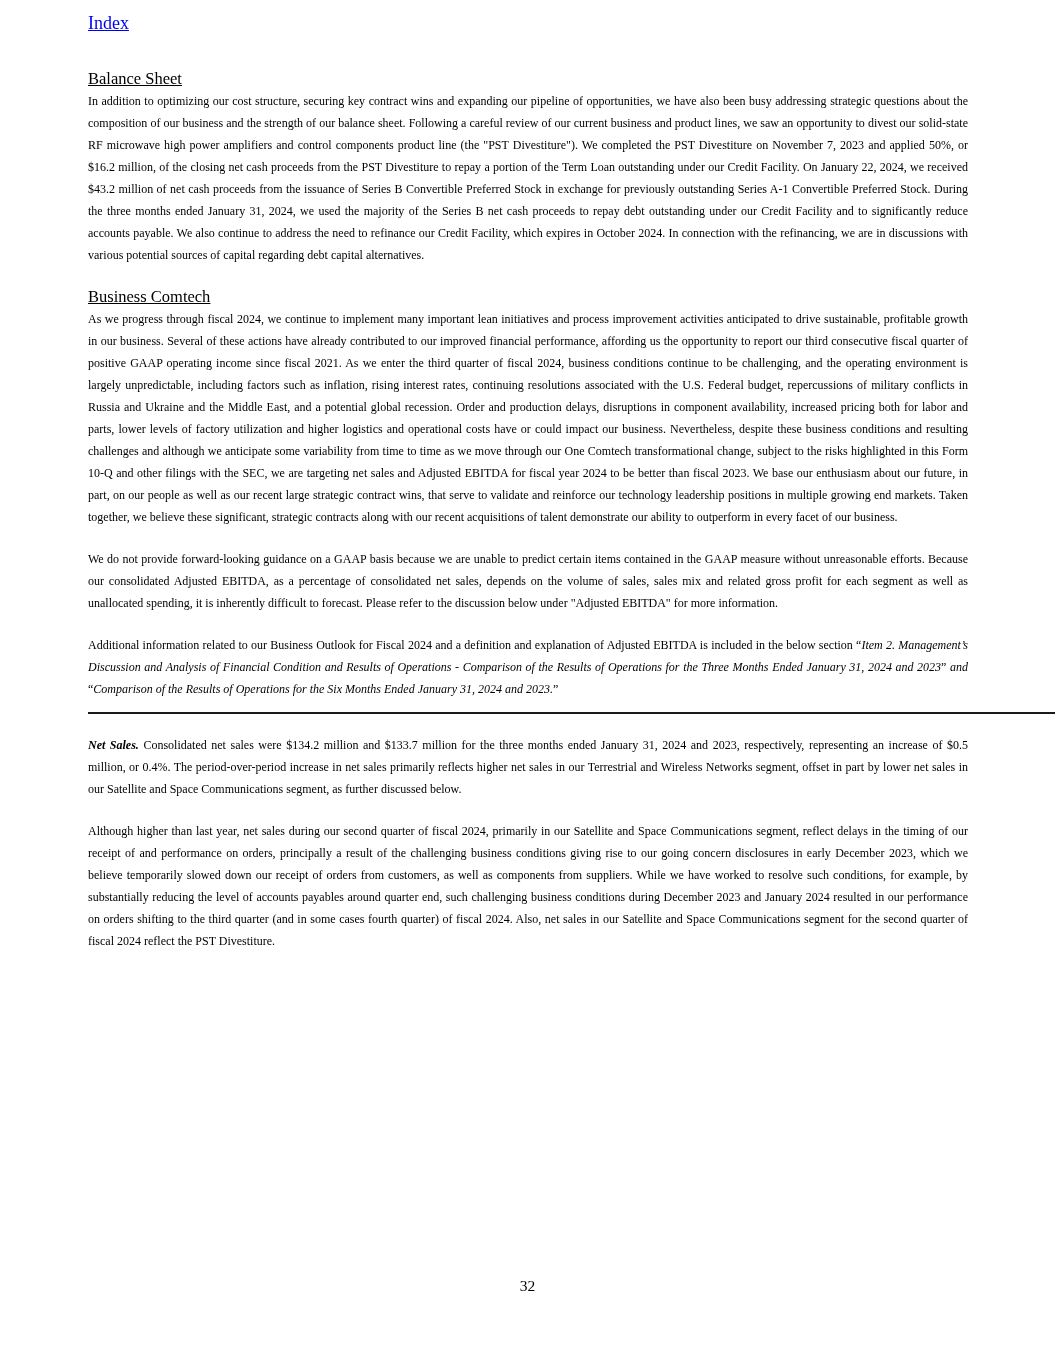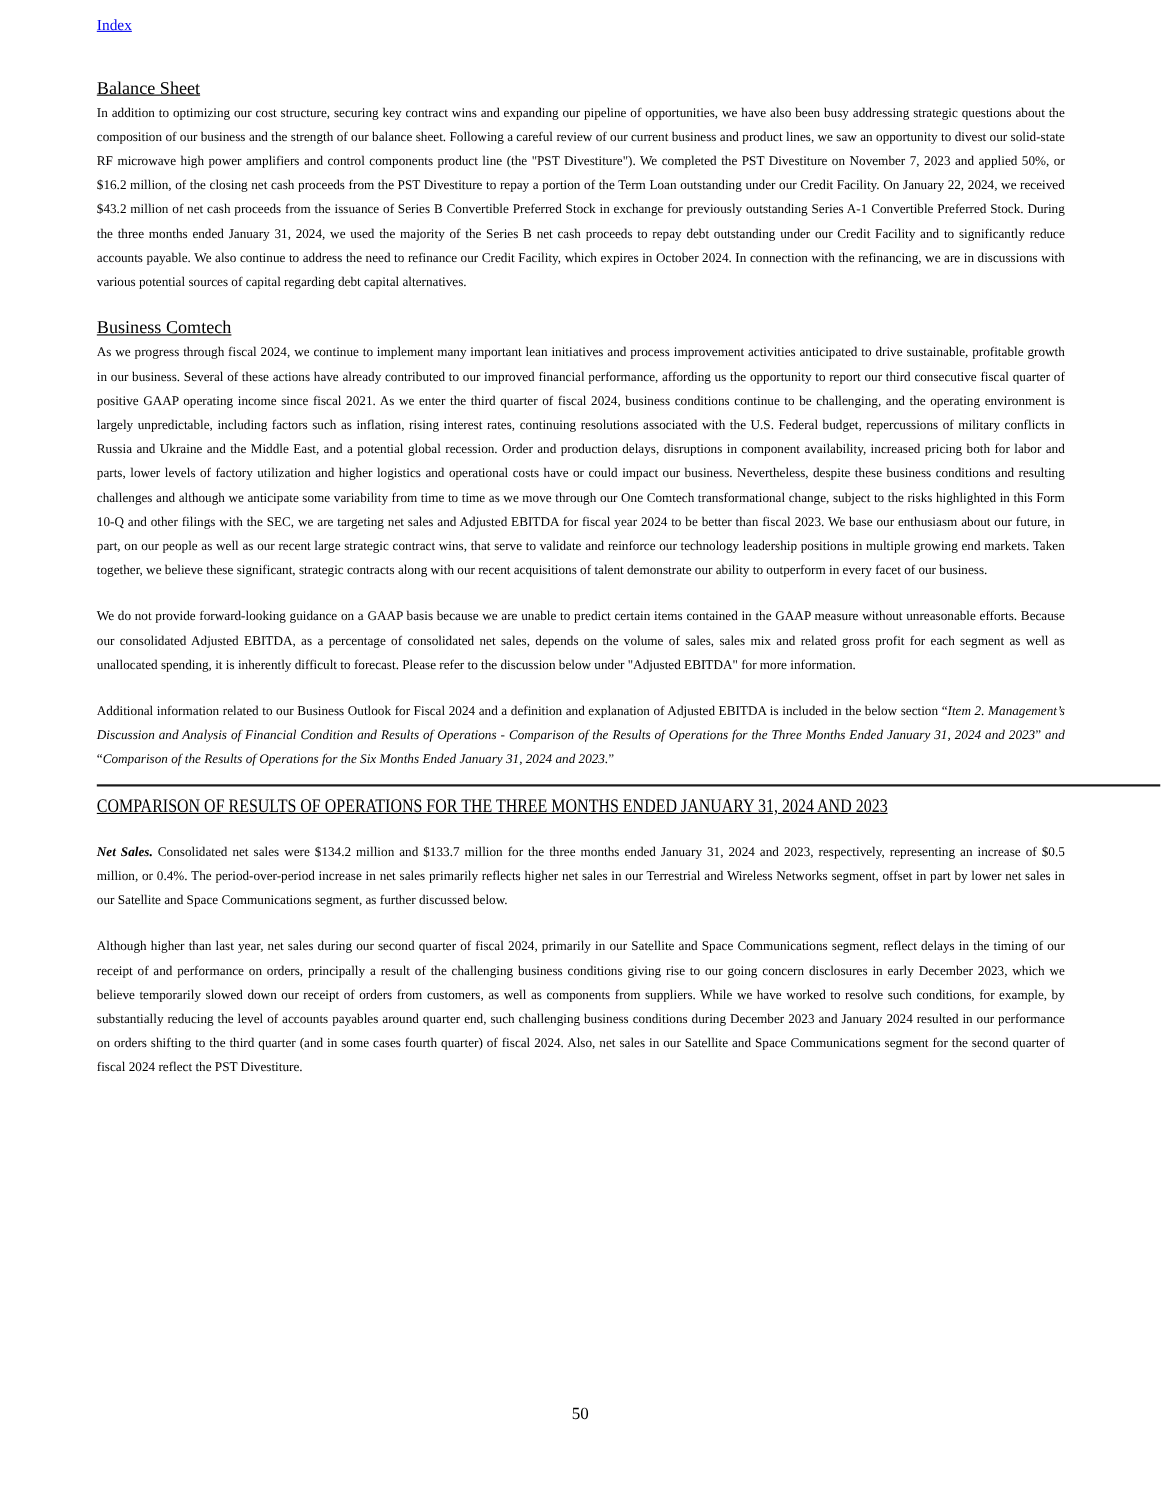--- a/index.html
+++ b/index.html
@@ -10,21 +10,21 @@
     color: #000000;
     font-family: "Liberation Serif", serif;
     position: relative;
     overflow: hidden;
   }
   .content {
     padding: 14px 87px 0 88px;
   }
   .index-link {
     display: inline-block;
-    font-size: 14px;
+    font-size: 18px;
     line-height: 18px;
     color: #0000EE;
     text-decoration: underline;
     cursor: pointer;
     margin-bottom: 36px;
   }
   .sec-heading {
     font-size: 16.5px;
     line-height: 22px;
     text-decoration: underline;
@@ -75,23 +75,20 @@
 
   <div class="sec-heading gap-above">Business Comtech</div>
   <p class="para after-heading">As we progress through fiscal 2024, we continue to implement many important lean initiatives and process improvement activities anticipated to drive sustainable, profitable growth in our business. Several of these actions have already contributed to our improved financial performance, affording us the opportunity to report our third consecutive fiscal quarter of positive GAAP operating income since fiscal 2021. As we enter the third quarter of fiscal 2024, business conditions continue to be challenging, and the operating environment is largely unpredictable, including factors such as inflation, rising interest rates, continuing resolutions associated with the U.S. Federal budget, repercussions of military conflicts in Russia and Ukraine and the Middle East, and a potential global recession. Order and production delays, disruptions in component availability, increased pricing both for labor and parts, lower levels of factory utilization and higher logistics and operational costs have or could impact our business. Nevertheless, despite these business conditions and resulting challenges and although we anticipate some variability from time to time as we move through our One Comtech transformational change, subject to the risks highlighted in this Form 10-Q and other filings with the SEC, we are targeting net sales and Adjusted EBITDA for fiscal year 2024 to be better than fiscal 2023. We base our enthusiasm about our future, in part, on our people as well as our recent large strategic contract wins, that serve to validate and reinforce our technology leadership positions in multiple growing end markets. Taken together, we believe these significant, strategic contracts along with our recent acquisitions of talent demonstrate our ability to outperform in every facet of our business.</p>
 
   <p class="para gap-above">We do not provide forward-looking guidance on a GAAP basis because we are unable to predict certain items contained in the GAAP measure without unreasonable efforts. Because our consolidated Adjusted EBITDA, as a percentage of consolidated net sales, depends on the volume of sales, sales mix and related gross profit for each segment as well as unallocated spending, it is inherently difficult to forecast. Please refer to the discussion below under "Adjusted EBITDA" for more information.</p>
 
   <p class="para gap-above"><span>Additional information related to our Business Outlook for Fiscal 2024 and a definition and explanation of Adjusted EBITDA is included in the below section “</span><span class="italic">Item 2. Management’s Discussion and Analysis of Financial Condition and Results of Operations - Comparison of the Results of Operations for the Three Months Ended January 31, 2024 and 2023</span><span>” </span><span class="italic">and</span><span> “</span><span class="italic">Comparison of the Results of Operations for the Six Months Ended January 31, 2024 and 2023.</span><span>”</span></p>
 
   <hr class="rule">
 
-  <div>
-    <span class="caps-heading">COMPARISON OF RESULTS OF OPERATIONS FOR THE THREE MONTHS ENDED JANUARY 31, 2024 AND 2023</span>
-  </div>
 
   <p class="para gap-above"><span class="lead-bold-italic">Net Sales.</span><span> Consolidated net sales were $134.2 million and $133.7 million for the three months ended January 31, 2024 and 2023, respectively, representing an increase of $0.5 million, or 0.4%. The period-over-period increase in net sales primarily reflects higher net sales in our Terrestrial and Wireless Networks segment, offset in part by lower net sales in our Satellite and Space Communications segment, as further discussed below.</span></p>
 
   <p class="para gap-above">Although higher than last year, net sales during our second quarter of fiscal 2024, primarily in our Satellite and Space Communications segment, reflect delays in the timing of our receipt of and performance on orders, principally a result of the challenging business conditions giving rise to our going concern disclosures in early December 2023, which we believe temporarily slowed down our receipt of orders from customers, as well as components from suppliers. While we have worked to resolve such conditions, for example, by substantially reducing the level of accounts payables around quarter end, such challenging business conditions during December 2023 and January 2024 resulted in our performance on orders shifting to the third quarter (and in some cases fourth quarter) of fiscal 2024. Also, net sales in our Satellite and Space Communications segment for the second quarter of fiscal 2024 reflect the PST Divestiture.</p>
 
 </div>
 
-<div class="page-number">50</div>
+<div class="page-number">32</div>
 
 </body></html>

